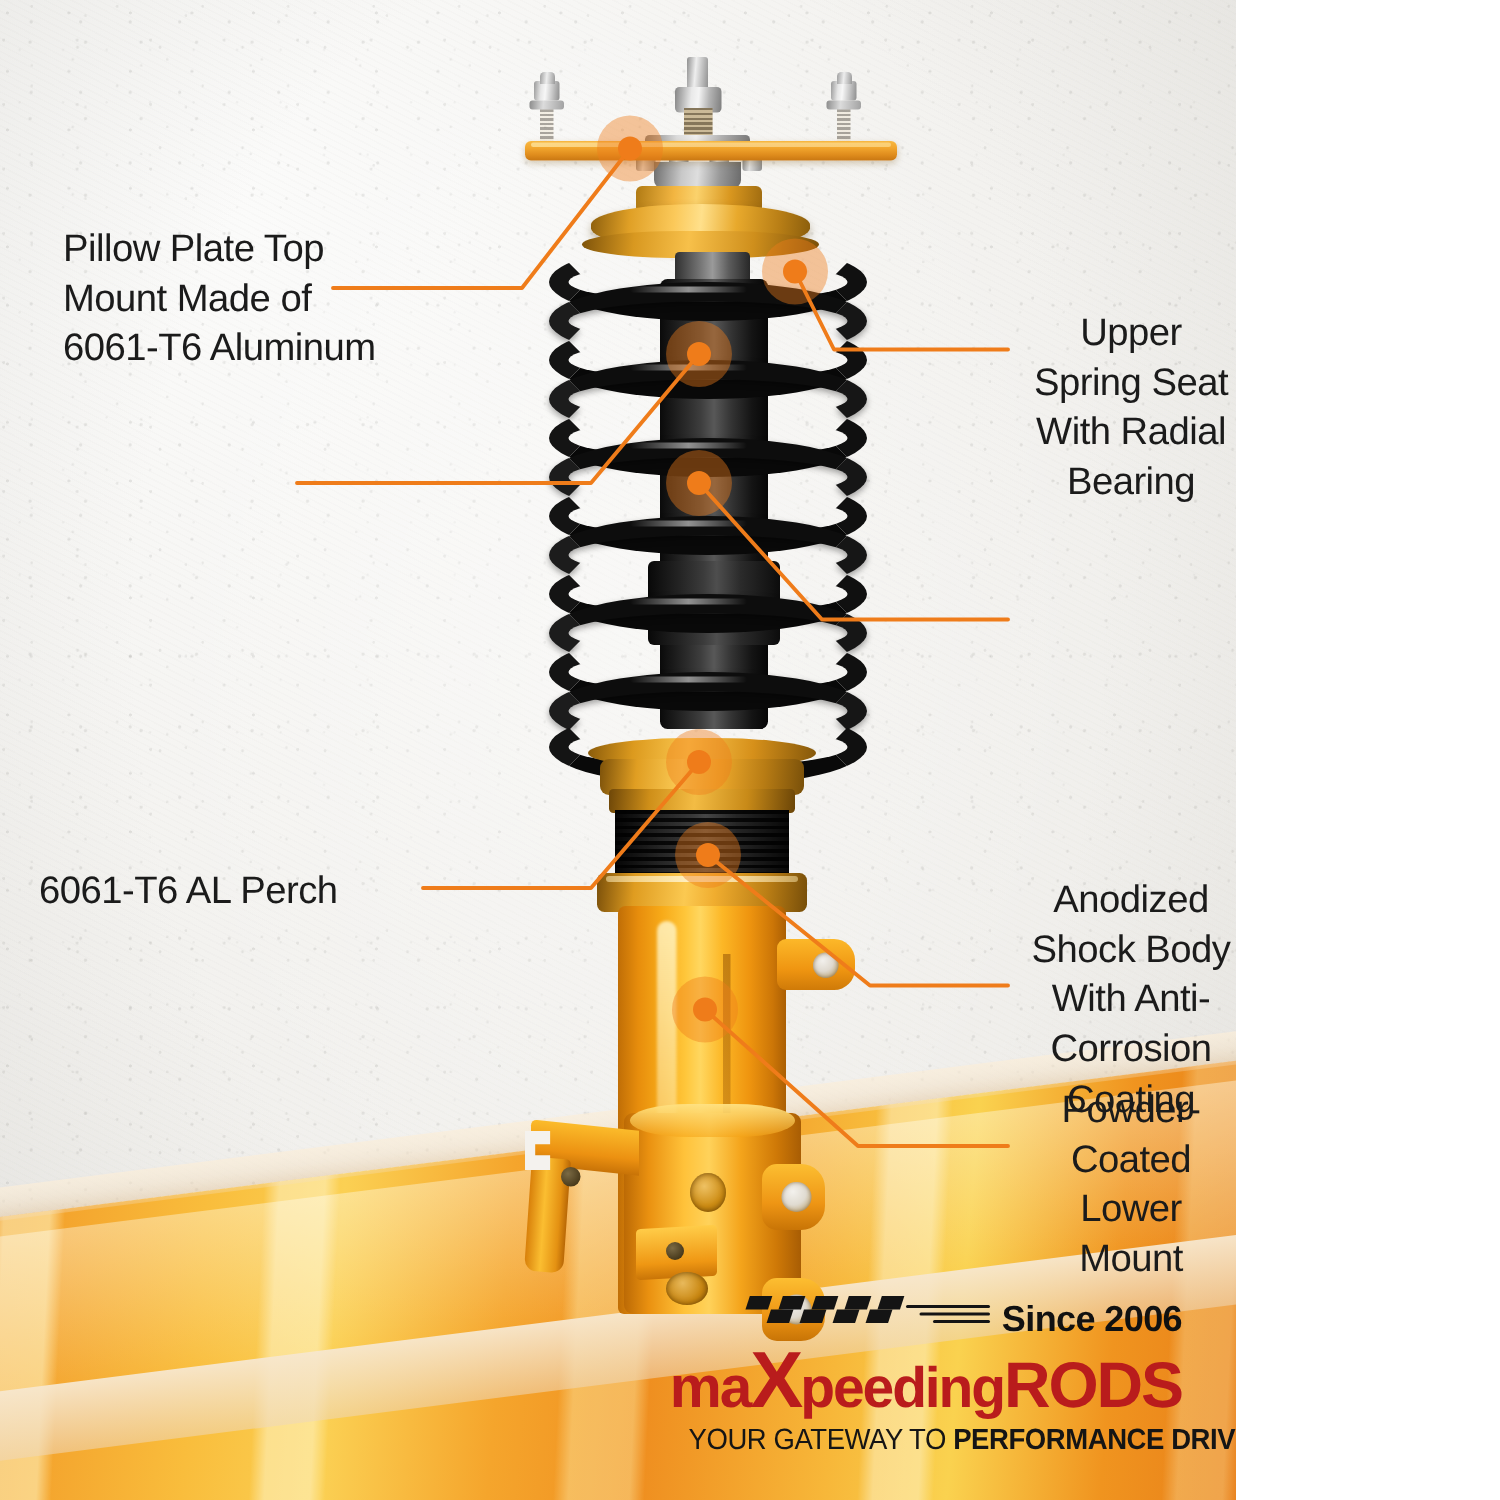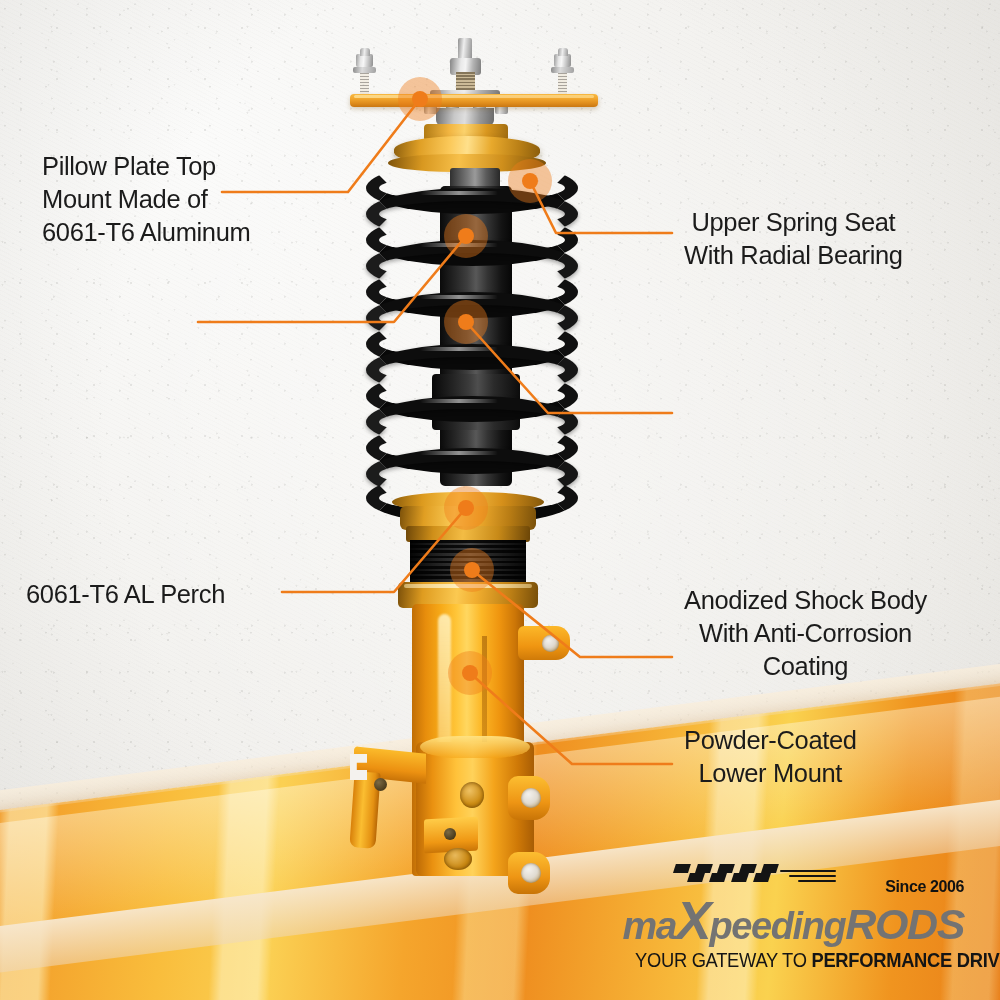--- a/index.html
+++ b/index.html
@@ -7,21 +7,21 @@
 
   html, body {
     width: 1000px;
     height: 1000px;
     overflow: hidden;
     font-family: "Liberation Sans", sans-serif;
   }
 
   #stage {
     position: relative;
-    width: 1000px;
+    width: 824px;
     height: 1000px;
     background: #f2f1ee;
     overflow: hidden;
   }
 
   
   .bg-base {
     position: absolute;
     inset: 0;
     background:
@@ -124,26 +124,25 @@
     z-index: 40;
   }
   .logo-top-row {
     position: relative;
     height: 34px;
   }
   .logo-since {
     position: absolute;
     right: 0; top: 2px;
     font-family: "Liberation Sans Narrow", "Liberation Sans", sans-serif;
-    font-size: 16px;
+    font-size: 24px;
     font-weight: 700;
     color: #111;
     letter-spacing: -.4px;
     white-space: nowrap;
-    margin-top: 12px;
   }
   .logo-speedlines {
     position: absolute;
     right: 128px; top: 6px;
     width: 56px; height: 18px;
   }
   .logo-speedlines i {
     display: block;
     height: 2px;
     background: #141414;
@@ -161,22 +160,21 @@
   }
   .logo-checker span {
     position: absolute;
     width: 15px; height: 9px;
     background: #141414;
   }
   .logo-main {
     font-family: "Liberation Sans", sans-serif;
     font-size: 43px;
     font-weight: 700;
-    font-style: italic;
-    color: #737373;
+    color: #b91c1c;
     letter-spacing: -1.4px;
     line-height: .95;
     white-space: nowrap;
     margin-top: -2px;
   }
   .logo-main .lm-ma { font-size: 39px; }
   .logo-main .lm-x  { font-size: 53px; font-weight: 700; letter-spacing: -2px; }
   .logo-main .lm-peeding { font-size: 38px; }
   .logo-main .lm-rods { font-size: 43px; }
   .logo-tagline {

